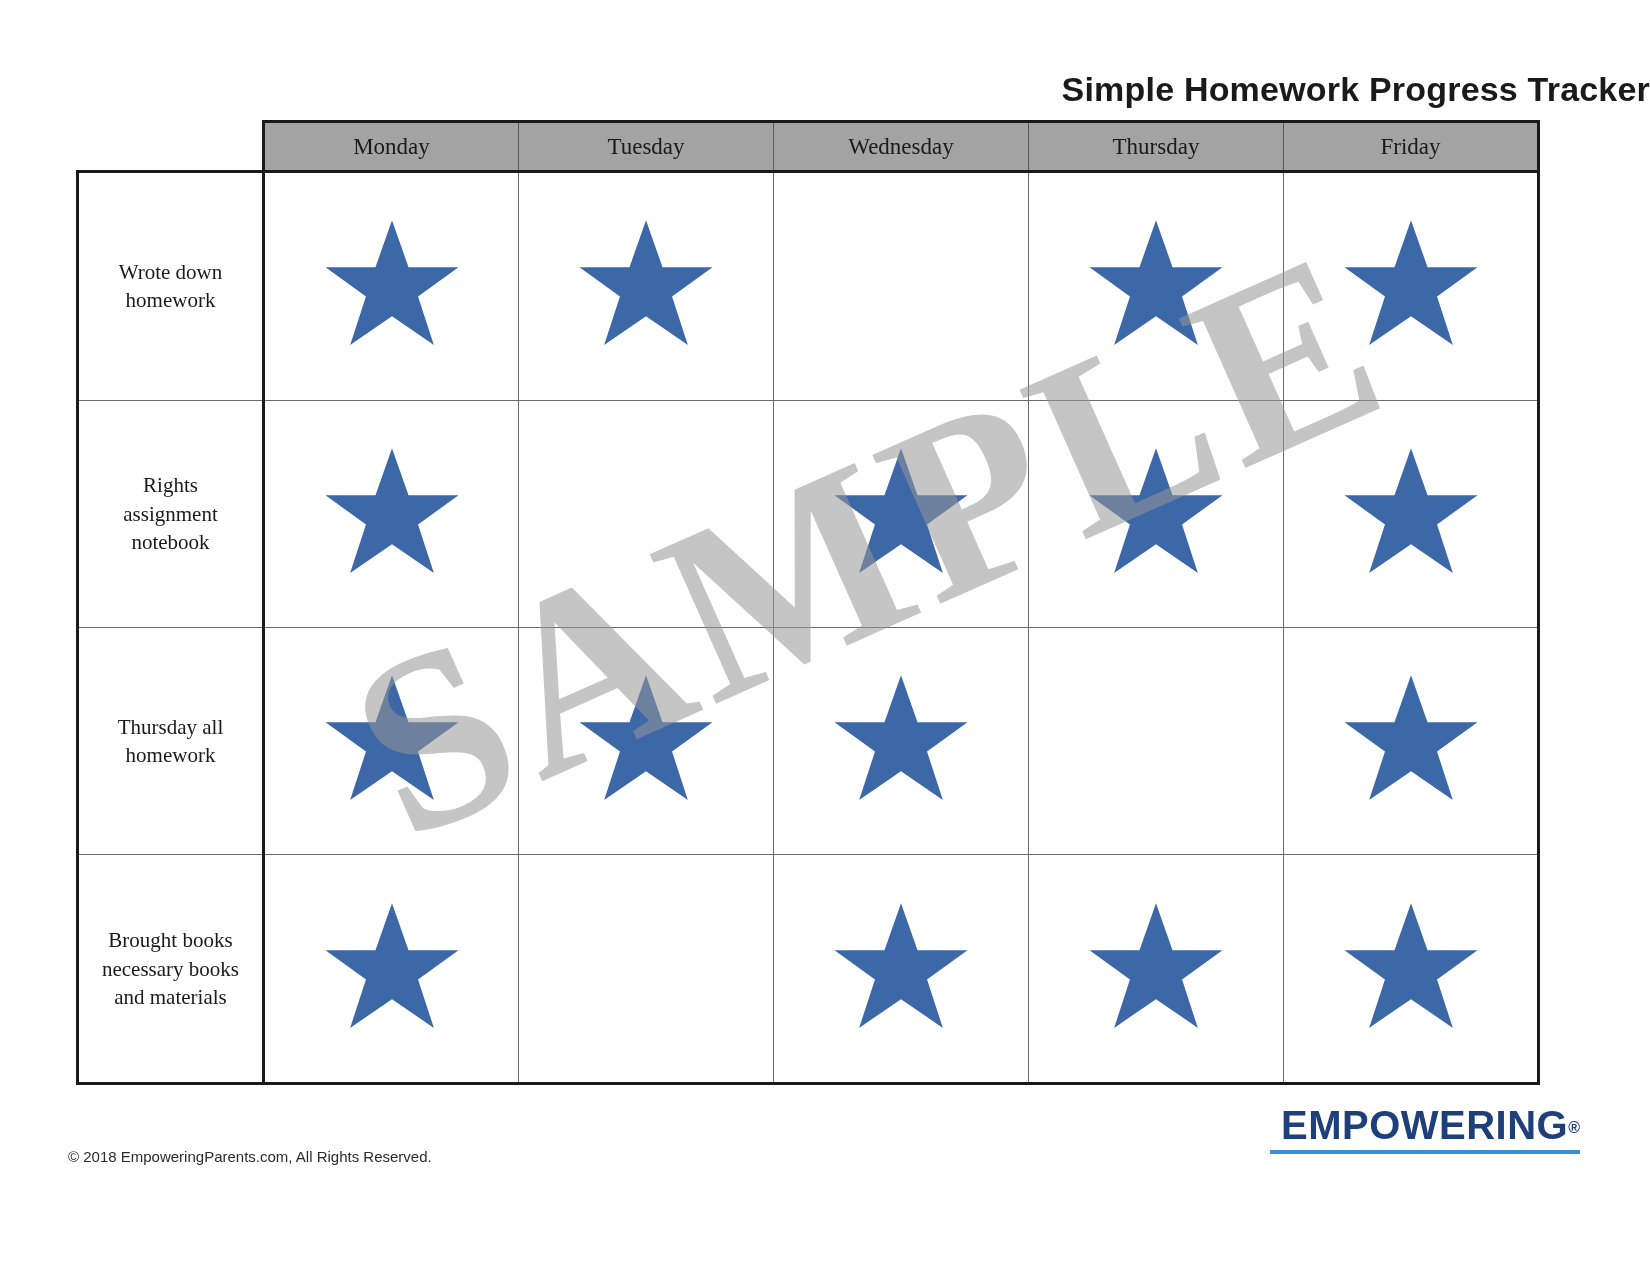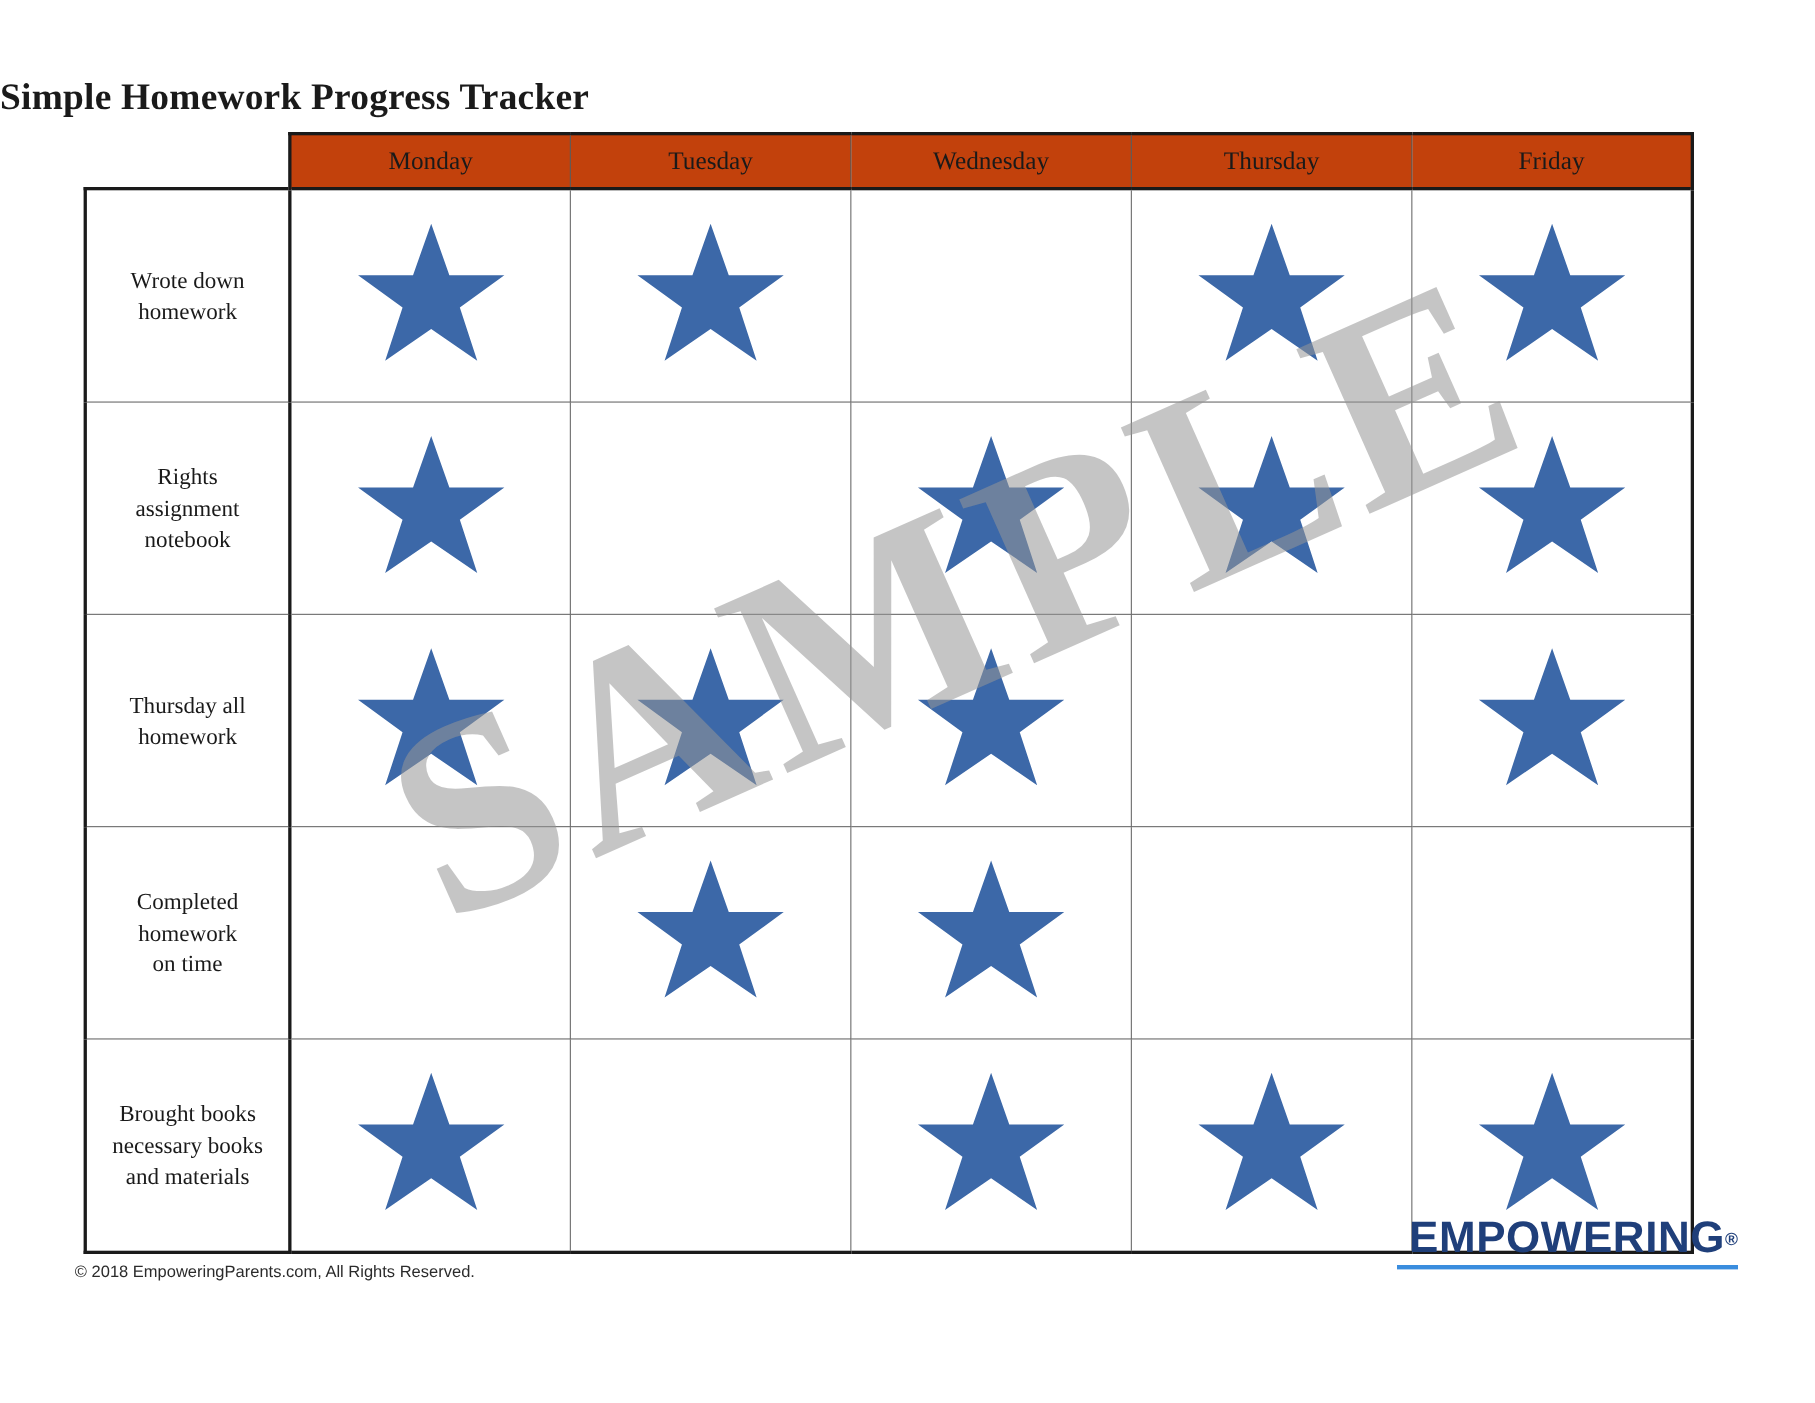--- a/index.html
+++ b/index.html
@@ -14,22 +14,22 @@
     font-family: "Liberation Serif", serif;
     overflow: hidden;
   }
 
   
   .doc-title {
     position: absolute;
     top: 70px;
     left: 0;
     width: 1650px;
-    text-align: left;
-    font-family: Liberation Serif, serif;
+    text-align: right;
+    font-family: Liberation Sans, sans-serif;
     font-size: 34px;
     font-weight: bold;
     color: #1a1a1a;
     letter-spacing: 0.2px;
   }
 
   
   .tracker-wrap {
     position: absolute;
     left: 76px;
@@ -51,21 +51,21 @@
   
   thead th {
     height: 45px;
     font-family: "Liberation Serif", serif;
     font-size: 23px;
     font-weight: normal;
     color: #1a1a1a;
     text-align: center;
     vertical-align: middle;
     border: 1px solid #3a3a3a;
-    background: #c2410c;
+    background: #a3a3a3;
   }
   thead th.corner {
     border: none;
     background: transparent;
   }
   thead th.day {
     border-top: 3px solid #1a1a1a;
     border-bottom: 1px solid #5a5a5a;
     border-left: 1px solid #5a5a5a;
     border-right: 1px solid #5a5a5a;
@@ -245,36 +245,20 @@
           <td class="daycell"><span class="star"><svg viewBox="0 0 100 95" xmlns="http://www.w3.org/2000/svg">
                 <polygon points="50,2 61.8,35.5 97.5,35.5 68.6,56.5 79.9,91 50,70.5 20.1,91 31.4,56.5 2.5,35.5 38.2,35.5" fill="#3c68a8"></polygon>
               </svg></span></td>
           <td class="daycell"></td>
           <td class="daycell last"><span class="star"><svg viewBox="0 0 100 95" xmlns="http://www.w3.org/2000/svg">
                 <polygon points="50,2 61.8,35.5 97.5,35.5 68.6,56.5 79.9,91 50,70.5 20.1,91 31.4,56.5 2.5,35.5 38.2,35.5" fill="#3c68a8"></polygon>
               </svg></span></td>
         </tr>
         <tr>
           <td class="rowlabel">
-            <div>Completed</div>
-            <div>homework</div>
-            <div>on time</div>
-          </td>
-          <td class="daycell first"></td>
-          <td class="daycell"><span class="star"><svg viewBox="0 0 100 95" xmlns="http://www.w3.org/2000/svg">
-                <polygon points="50,2 61.8,35.5 97.5,35.5 68.6,56.5 79.9,91 50,70.5 20.1,91 31.4,56.5 2.5,35.5 38.2,35.5" fill="#3c68a8"></polygon>
-              </svg></span></td>
-          <td class="daycell"><span class="star"><svg viewBox="0 0 100 95" xmlns="http://www.w3.org/2000/svg">
-                <polygon points="50,2 61.8,35.5 97.5,35.5 68.6,56.5 79.9,91 50,70.5 20.1,91 31.4,56.5 2.5,35.5 38.2,35.5" fill="#3c68a8"></polygon>
-              </svg></span></td>
-          <td class="daycell"></td>
-          <td class="daycell last"></td>
-        </tr>
-        <tr>
-          <td class="rowlabel">
             <div>Brought books</div>
             <div>necessary books</div>
             <div>and materials</div>
           </td>
           <td class="daycell first"><span class="star"><svg viewBox="0 0 100 95" xmlns="http://www.w3.org/2000/svg">
                 <polygon points="50,2 61.8,35.5 97.5,35.5 68.6,56.5 79.9,91 50,70.5 20.1,91 31.4,56.5 2.5,35.5 38.2,35.5" fill="#3c68a8"></polygon>
               </svg></span></td>
           <td class="daycell"></td>
           <td class="daycell"><span class="star"><svg viewBox="0 0 100 95" xmlns="http://www.w3.org/2000/svg">
                 <polygon points="50,2 61.8,35.5 97.5,35.5 68.6,56.5 79.9,91 50,70.5 20.1,91 31.4,56.5 2.5,35.5 38.2,35.5" fill="#3c68a8"></polygon>

